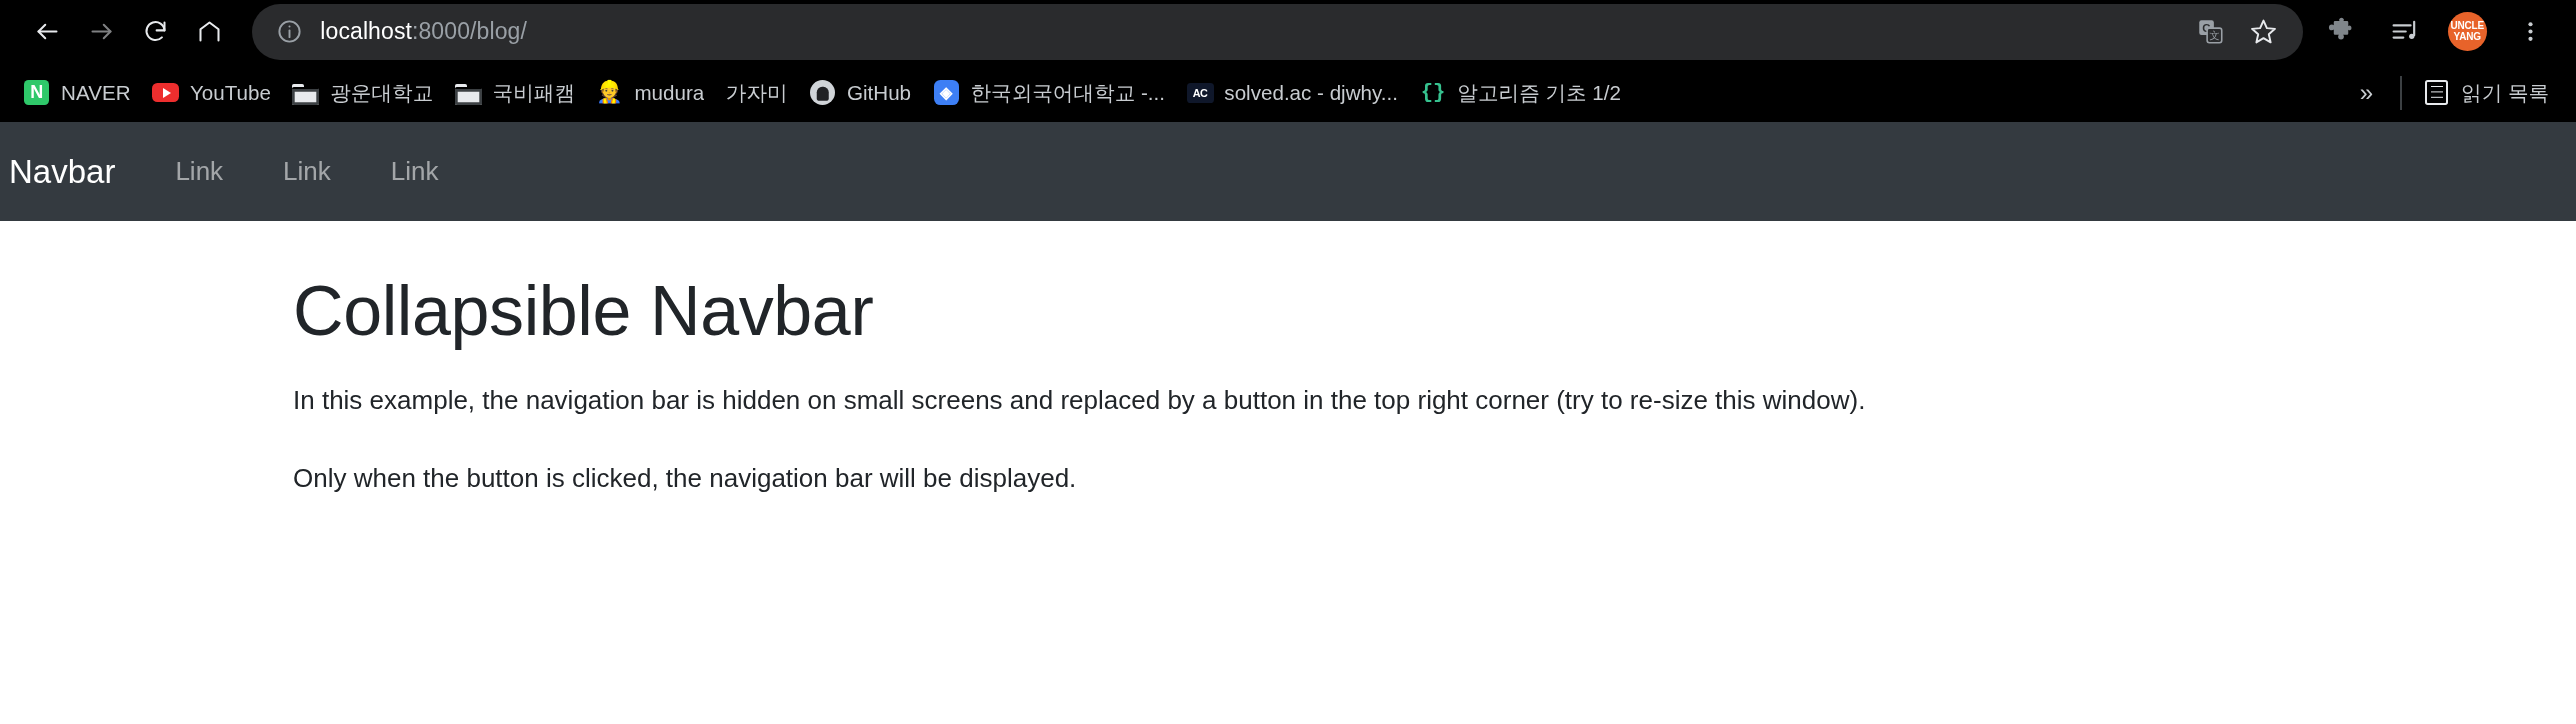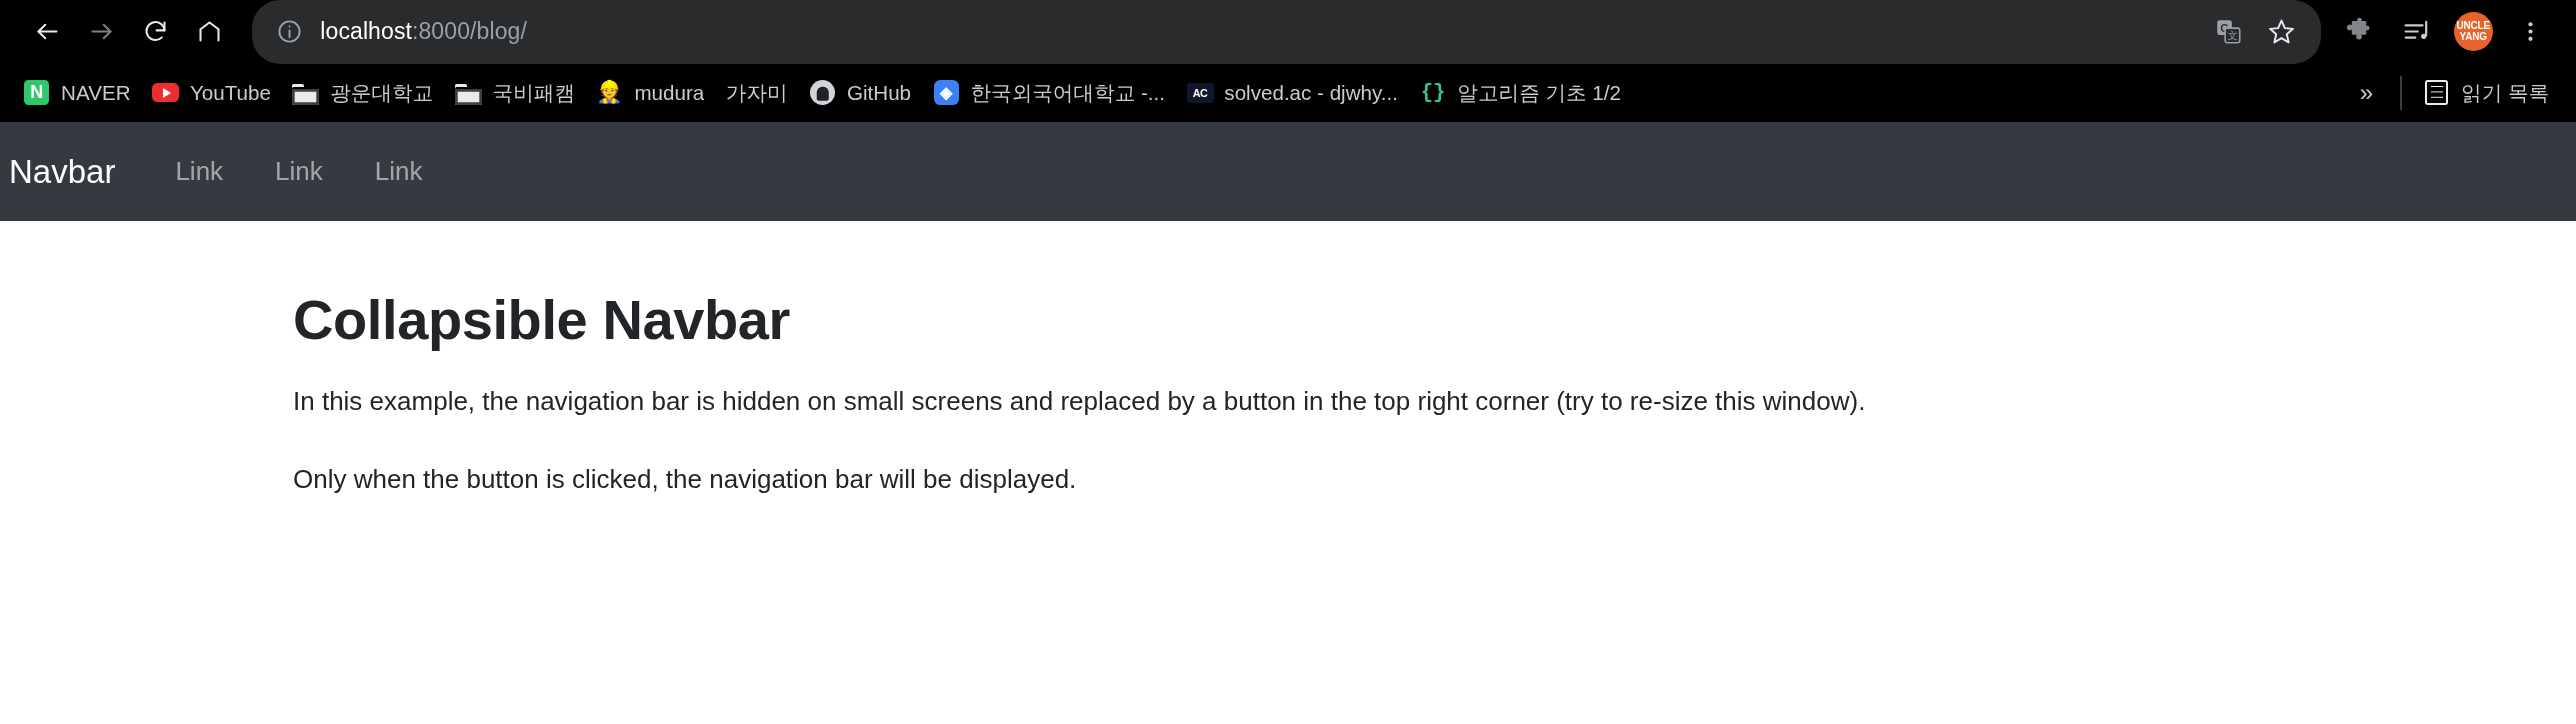--- a/index.html
+++ b/index.html
@@ -30,21 +30,21 @@
     width: 54px; height: 54px;
     display: flex; align-items: center; justify-content: center;
     border-radius: 50%;
     flex: 0 0 auto;
   }
   .nav-btn svg { display:block; }
   .nav-btn.disabled svg { opacity: .55; }
 
   .omnibox {
     flex: 1 1 auto;
-    height: 64px;
+    height: 56px;
     margin-left: 16px;
     background: #2a2b2d;
     border-radius: 28px;
     display: flex;
     align-items: center;
     padding: 0 14.3px 0 20px;
     min-width: 0;
   }
   .omni-info {
     width: 34px; height: 34px;
@@ -65,21 +65,21 @@
   .omni-icon-btn {
     width: 50px; height: 50px;
     display: flex; align-items: center; justify-content: center;
     border-radius: 50%;
   }
 
   .toolbar-right {
     display: flex; align-items: center;
     padding-left: 12.5px;
     flex: 0 0 auto;
-    gap: 5px;
+    gap: 11px;
   }
   .tb-btn {
     width: 52px; height: 52px;
     display: flex; align-items: center; justify-content: center;
     border-radius: 50%;
   }
   .avatar {
     width: 39px; height: 39px;
     border-radius: 50%;
     background: #e8632a;
@@ -244,36 +244,36 @@
     display: flex;
     align-items: center;
     padding: 0 9px;
   }
   .navbar-brand {
     color: #ffffff;
     font-size: 33px;
     margin-right: 36px;
     white-space: nowrap;
   }
-  .navbar-nav { display: flex; align-items: center; gap: 4px; }
+  .navbar-nav { display: flex; align-items: center; gap: 12px; }
   .nav-link {
     color: rgba(255,255,255,.55);
     font-size: 26px;
     padding: 0 24px;
     white-space: nowrap;
   }
 
   .container {
     padding: 50px 0 0 293px;
   }
   h1.page-title {
-    font-size: 56px;
-    font-weight: bold;
+    font-size: 70px;
+    font-weight: normal;
     color: #212529;
-    margin: 16px 0 30px 0;
+    margin: 0 0 30px 0;
     letter-spacing: -0.4px;
   }
   p.page-p {
     font-size: 26px;
     color: #212529;
     margin: 0 1px 39px 0;
     line-height: 1.5;
   }
 </style>
 </head>

